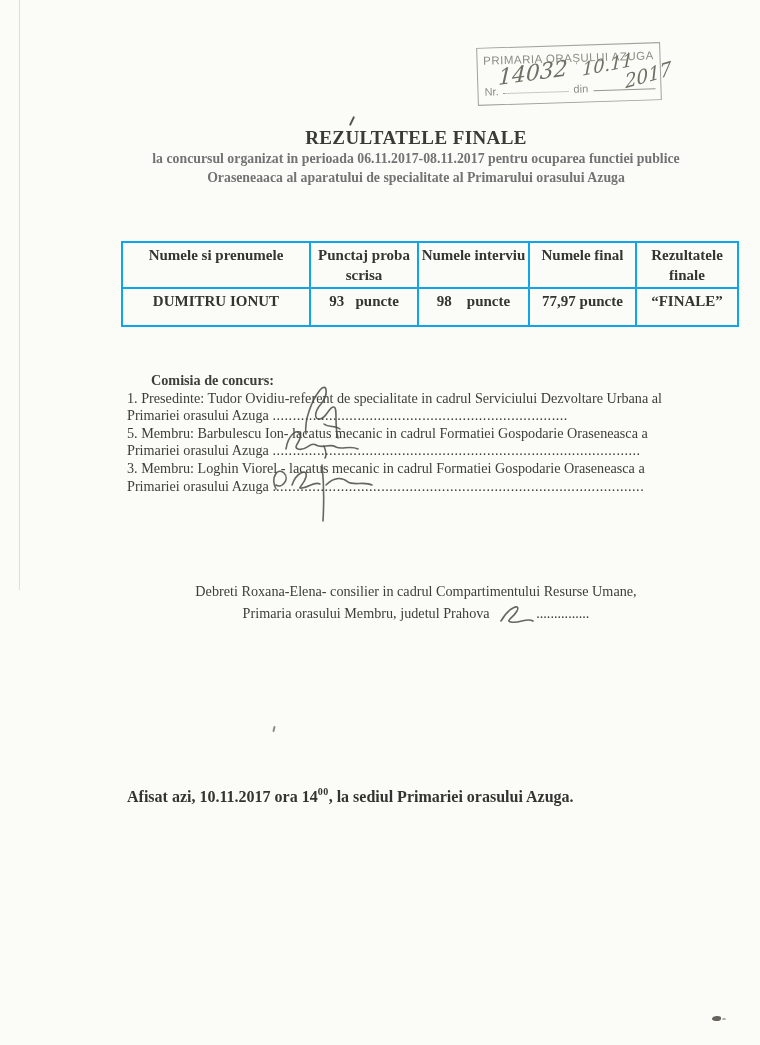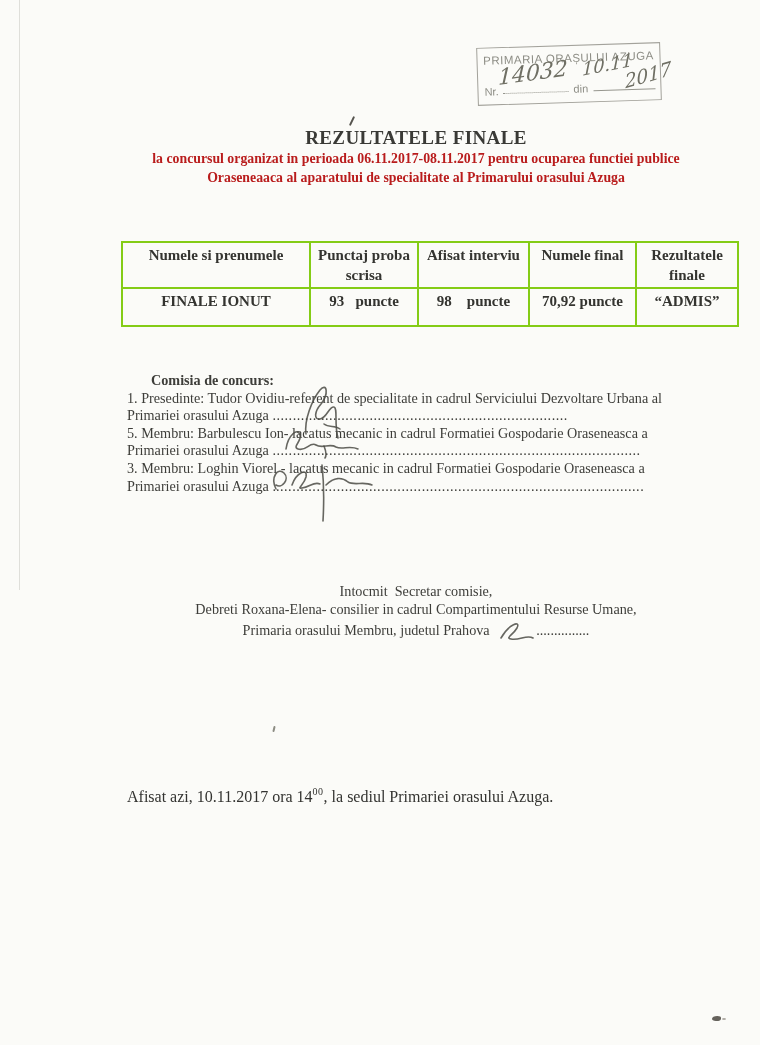--- a/index.html
+++ b/index.html
@@ -25,48 +25,48 @@
   .hand{font-family:"DejaVu Serif",serif;font-style:italic;color:#6f6f64;}
   .stamp-nr-value{position:absolute;left:20px;top:13px;font-size:22px;transform:rotate(-6deg) skewX(-10deg);}
   .stamp-date-value{position:absolute;left:104px;top:9px;font-size:18px;transform:rotate(-9deg) skewX(-12deg);white-space:nowrap;}
   .stamp-date-year{position:absolute;left:146px;top:20px;font-size:19px;transform:rotate(-14deg) skewX(-12deg);white-space:nowrap;}
 
   
   .content{position:absolute;left:127px;width:578px;}
   .title-block{top:127px;text-align:center;}
   .doc-title{font-size:19px;font-weight:bold;color:#38383​4;letter-spacing:.4px;color:#3a3a36;}
   .pen-mark{position:absolute;left:351px;top:116px;width:2px;height:10px;background:#56544f;transform:rotate(26deg);border-radius:1px;}
-  .subtitle{top:150px;text-align:center;font-size:13.8px;font-weight:bold;line-height:18.6px;color:#b91c1c;}
+  .subtitle{top:150px;text-align:center;font-size:13.8px;font-weight:bold;line-height:18.6px;color:#737373;}
   .subtitle div{white-space:nowrap;}
 
   
   .results-table{
     position:absolute;left:121px;top:241px;border-collapse:collapse;table-layout:fixed;
     font-size:15px;font-weight:bold;color:#343430;
   }
   .results-table th,.results-table td{
-    border:2px solid #84cc16;text-align:center;vertical-align:top;
+    border:2px solid #0ea5e9;text-align:center;vertical-align:top;
     padding:3px 2px 2px 2px;line-height:19.5px;overflow:hidden;
   }
   .results-table td{height:31px;}
 
   
   .commission{top:372px;font-size:14.2px;line-height:17.6px;color:#3d3d39;}
   .commission .bold{font-weight:bold;margin-left:24px;}
   .c-line{white-space:nowrap;overflow:hidden;}
   .dots{display:inline-block;overflow:hidden;white-space:nowrap;height:16px;line-height:16px;vertical-align:-3px;letter-spacing:.5px;}
   .dots-a{width:296px;}
   .dots-b{width:368px;}
 
   
   .secretary{top:583px;text-align:center;font-size:14.2px;line-height:17.6px;color:#3d3d39;}
   .sec-sig{vertical-align:-9px;margin:0 1px 0 2px;}
 
   
-  .footer-line{top:786px;font-size:16px;font-weight:normal;color:#333330;white-space:nowrap;}
+  .footer-line{top:786px;font-size:16px;font-weight:bold;color:#333330;white-space:nowrap;}
   .footer-line sup{font-size:10px;vertical-align:7px;letter-spacing:.5px;}
 
   .abs{position:absolute;}
   .sig-svg{position:absolute;}
   .sig-stroke{fill:none;stroke:#4b4b45;stroke-width:1.6;stroke-linecap:round;opacity:.85;}
 
   .stray-apostrophe{position:absolute;left:273px;top:726px;width:2px;height:6px;background:#8d8d84;transform:rotate(14deg);border-radius:1px;}
   .smudge{position:absolute;left:712px;top:1016px;width:9px;height:5px;background:#403c35;border-radius:60% 40% 55% 45%;opacity:.8;}
   .smudge-tail{position:absolute;left:722px;top:1018px;width:4px;height:2px;background:#8a857c;border-radius:50%;opacity:.7;}
 </style>
@@ -104,30 +104,30 @@
       <col style="width:188px">
         <col style="width:108px">
         <col style="width:111px">
         <col style="width:107px">
         <col style="width:102px">
     </colgroup>
     <tbody>
         <tr>
       <th>Numele si prenumele</th>
       <th>Punctaj proba scrisa</th>
-      <th>Afisat interviu</th>
+      <th>Numele interviu</th>
       <th>Numele final</th>
       <th>Rezultatele finale</th>
     </tr>
     <tr>
-      <td>FINALE IONUT</td>
+      <td>DUMITRU IONUT</td>
       <td>93&nbsp;&nbsp;&nbsp;puncte</td>
       <td>98&nbsp;&nbsp;&nbsp;&nbsp;puncte</td>
-      <td>70,92 puncte</td>
-      <td>“ADMIS”</td>
+      <td>77,97 puncte</td>
+      <td>“FINALE”</td>
     </tr>
   </tbody>
     </table>
 
   <div class="content abs commission">
     <div class="bold">Comisia de concurs:</div>
 
     <div class="c-line">1. Presedinte: Tudor Ovidiu-referent de specialitate in cadrul Serviciului Dezvoltare Urbana al</div>
     <div class="c-line"><span>Primariei orasului Azuga </span><span class="dots dots-a">................................................................................................................................................................</span></div>
 
@@ -147,21 +147,20 @@
     <path class="sig-stroke" d="M44 23 C46 28 47 32 45 35"></path>
   </svg>
   <svg class="sig-svg" style="left:266px;top:455px" width="112" height="70">
     <path class="sig-stroke" d="M10 34 C4 22 12 12 18 18 C24 24 16 34 10 30"></path>
     <path class="sig-stroke" d="M26 30 C30 18 42 12 40 22 C38 30 30 34 36 33 C44 32 48 26 54 29"></path>
     <path class="sig-stroke" d="M56 10 C58 28 58 48 57 66"></path>
     <path class="sig-stroke" d="M60 30 C68 22 76 22 82 27 C88 31 98 26 106 30"></path>
   </svg>
 
   <div class="content abs secretary">
-    <div>Intocmit&nbsp; Secretar comisie,</div>
     <div>Debreti Roxana-Elena- consilier in cadrul Compartimentului Resurse Umane,</div>
     <div>
       <span>Primaria orasului Membru, judetul Prahova </span><svg class="sec-sig" width="40" height="26">
           <path class="sig-stroke" d="M6 20 C14 6 26 2 22 10 C18 17 10 20 16 21 C24 23 32 16 38 20"></path>
         </svg><span>...............</span>
     </div>
   </div>
 
   <div class="content abs footer-line">
     <span>Afisat azi, 10.11.2017 ora 14</span><sup>00</sup><span>, la sediul Primariei orasului Azuga.</span>

